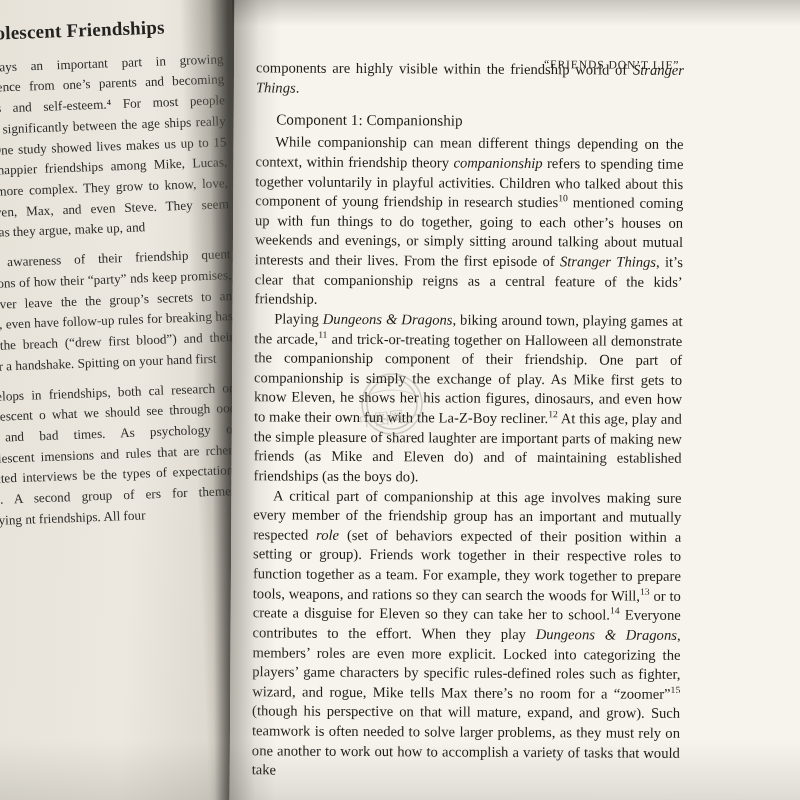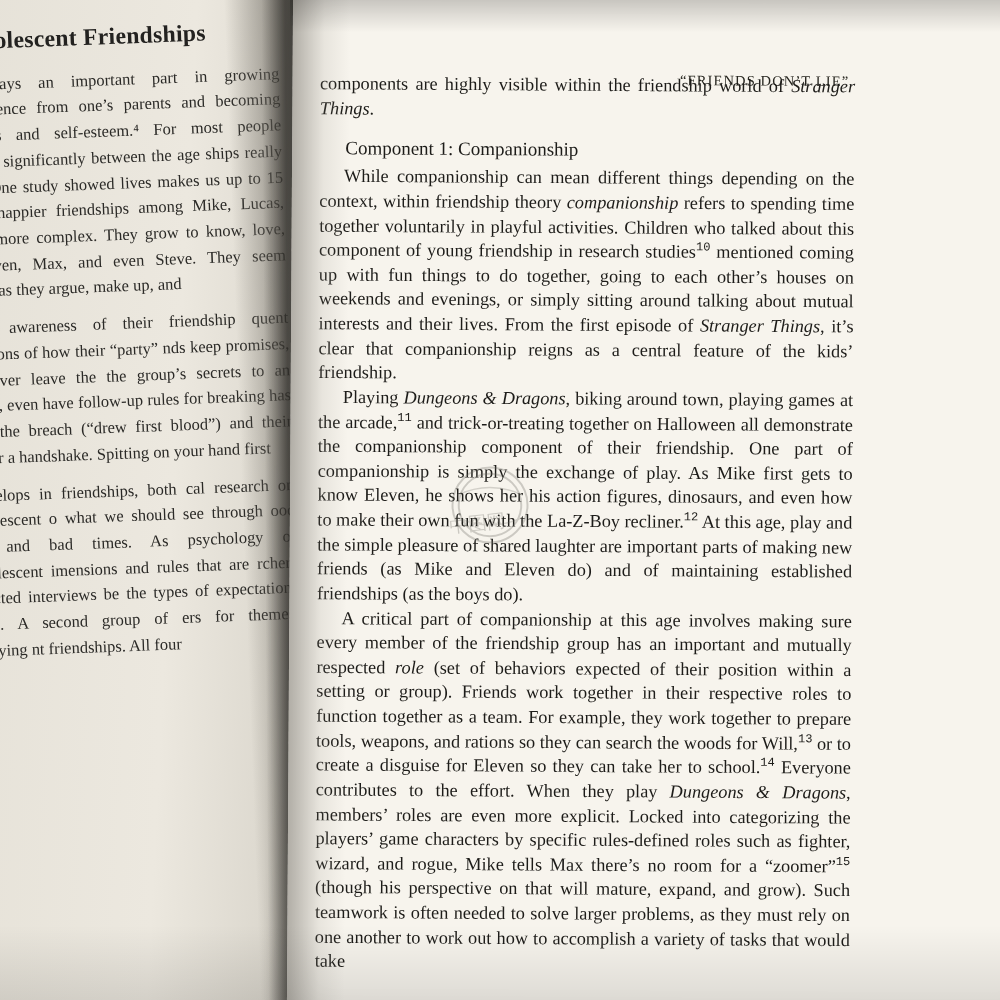--- a/index.html
+++ b/index.html
@@ -118,21 +118,21 @@
   }
   p.body.noindent { text-indent: 0; }
   h2.sub {
     font-size: 15.2px;
     font-weight: normal;
     color: #1d1c19;
     margin: 13px 0 4px 0;
     text-indent: 1.35em;
   }
   i { font-style: italic; }
-  sup { font-size: .66em; vertical-align: super; line-height: 0; font-family: Liberation Mono, monospace; }
+  sup { font-size: .66em; vertical-align: super; line-height: 0; }
 
   
   .right-curve {
     position: absolute;
     left: 0; top: -20px;
     width: 46px; height: 860px;
     background: linear-gradient(90deg, rgba(90,86,78,.42) 0%, rgba(140,136,126,.14) 55%, rgba(255,255,255,0) 100%);
     pointer-events: none;
   }
 

